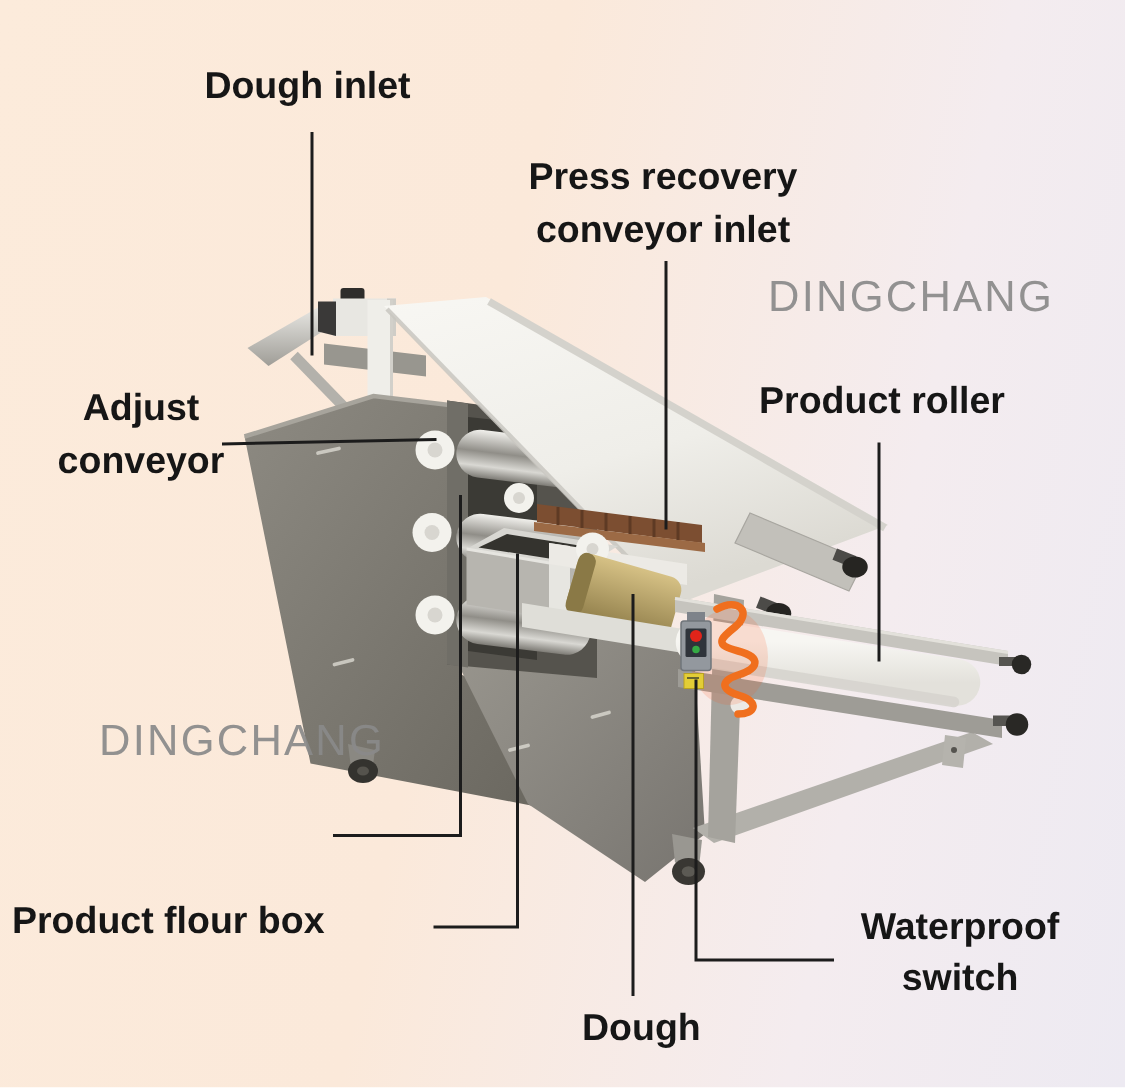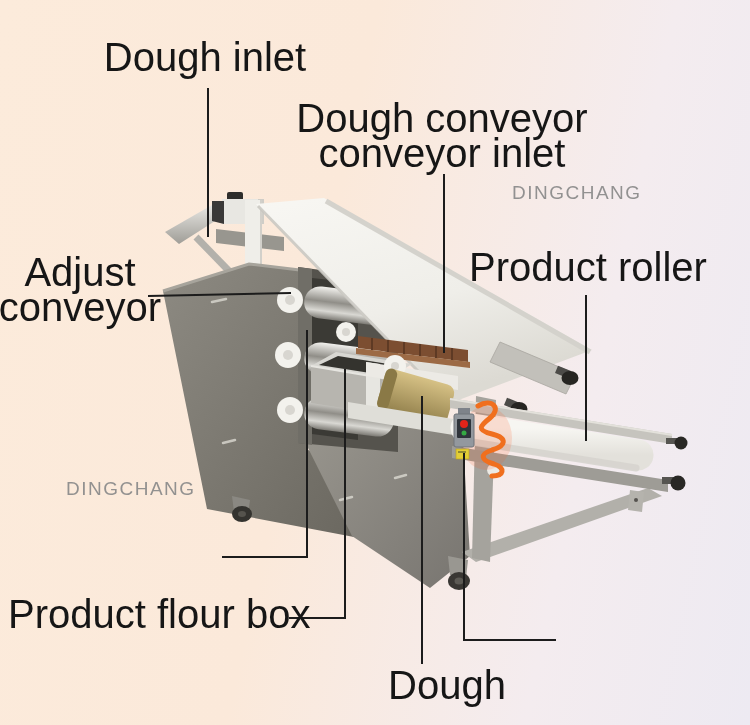--- a/index.html
+++ b/index.html
@@ -3,31 +3,31 @@
 <meta charset="utf-8">
 <style>
   html,body{margin:0;padding:0;}
   .stage{
     position:relative;width:750px;height:725px;overflow:hidden;
     background:linear-gradient(102deg,#fcebdb 0%,#fbe9da 42%,#f4ecef 75%,#edeaf2 100%);
     font-family:"Liberation Sans","DejaVu Sans",sans-serif;
   }
   .stage svg{position:absolute;left:0;top:0;}
   .label{
-    position:absolute;color:#161616;font-weight:400;font-size:40px;line-height:35px;
+    position:absolute;color:#161616;font-weight:700;font-size:25px;line-height:35px;
     white-space:pre;letter-spacing:0px;
   }
   .label.center{transform:translateX(-50%);text-align:center;}
   .watermark{
-    position:absolute;color:#8a8a8a;font-weight:400;font-size:19px;letter-spacing:1.5px;
+    position:absolute;color:#8a8a8a;font-weight:400;font-size:29px;letter-spacing:1.5px;
     opacity:0.92;white-space:pre;
   }
   #lbl-dough-inlet{left:205px;top:40px;}
   #lbl-dough-recovery{left:442px;top:101px;}
-  #lbl-adjust{left:80px;top:255px;}
+  #lbl-adjust{left:94px;top:255px;}
   #lbl-product-outlet{left:588px;top:250px;}
   #lbl-press-roller{left:40px;top:536px;}
   #lbl-sprinkle{left:8px;top:597px;}
   #lbl-mold{left:388px;top:668px;}
   #lbl-waterproof{left:640px;top:601px;line-height:34px;}
   #wm-top{left:512px;top:182px;}
   #wm-bottom{left:66px;top:478px;}
 </style>
 </head>
 <body>
@@ -202,20 +202,20 @@
       <path d="M289,618 H345 V369"></path>
       <path d="M422,664 V396"></path>
       <path d="M556,640 H464 V453"></path>
     </g>
   </svg>
 
   <div class="watermark" id="wm-top">DINGCHANG</div>
   <div class="watermark" id="wm-bottom">DINGCHANG</div>
 
   <div class="label center" id="lbl-dough-inlet">Dough inlet</div>
-  <div class="label center" id="lbl-dough-recovery"><span>Dough conveyor</span><br><span>conveyor inlet</span></div>
+  <div class="label center" id="lbl-dough-recovery"><span>Press recovery</span><br><span>conveyor inlet</span></div>
   <div class="label center" id="lbl-adjust"><span>Adjust</span><br><span>conveyor</span></div>
   <div class="label center" id="lbl-product-outlet">Product roller</div>
   <div class="label" id="lbl-sprinkle">Product flour box</div>
   <div class="label" id="lbl-mold">Dough</div>
-  <div class="label center" id="lbl-waterproof"><br></div>
+  <div class="label center" id="lbl-waterproof"><span>Waterproof</span><br><span>switch</span></div>
 
 </div>
 
 </body></html>

